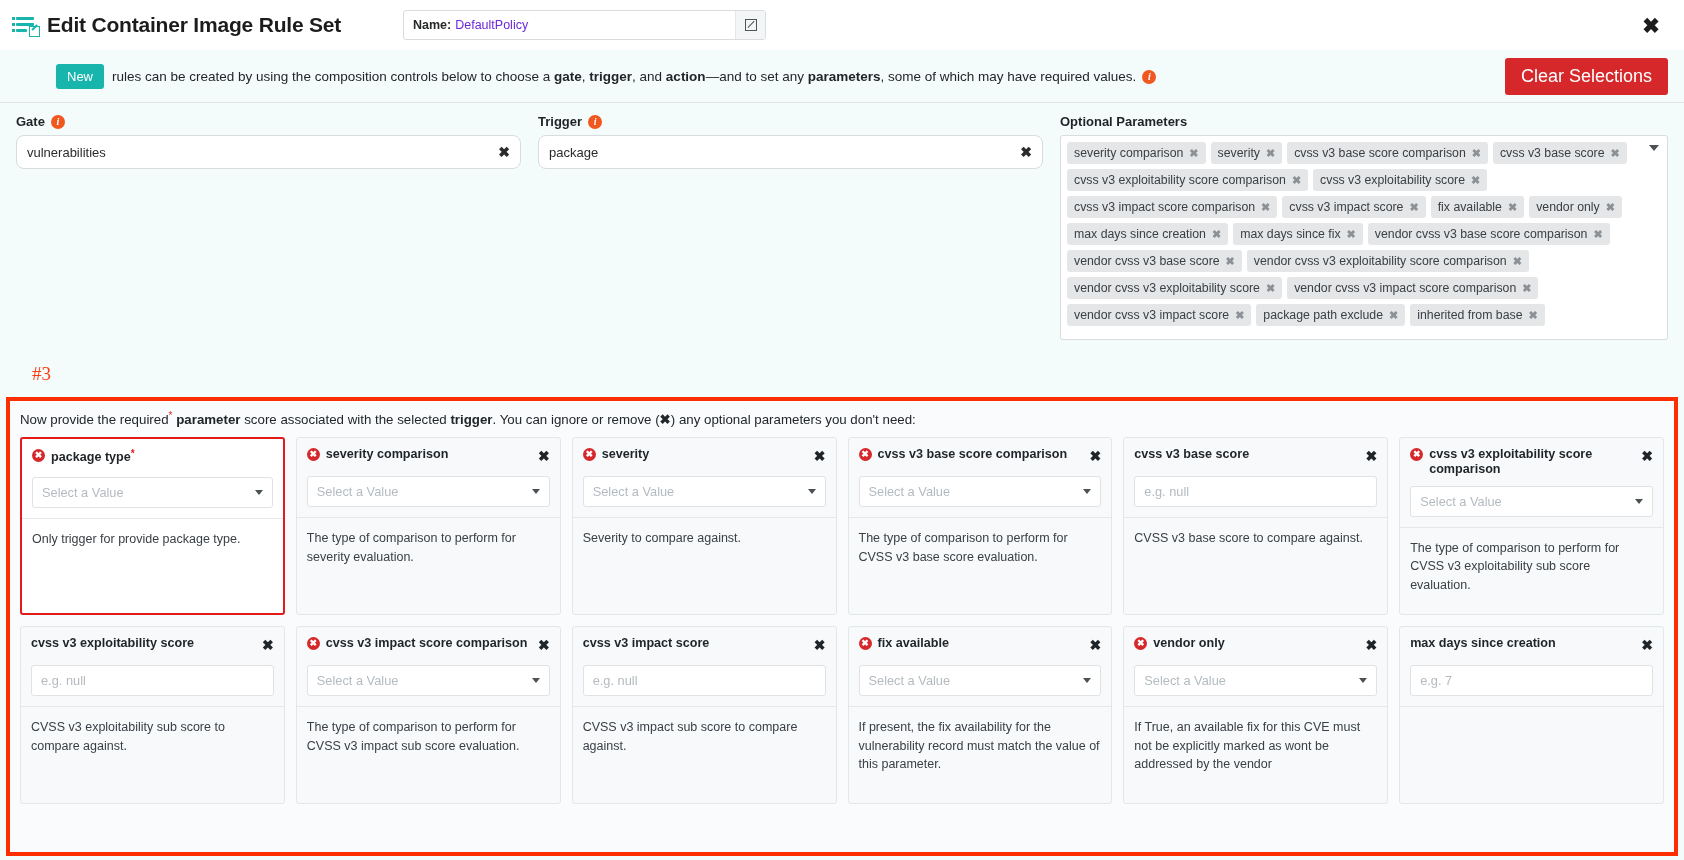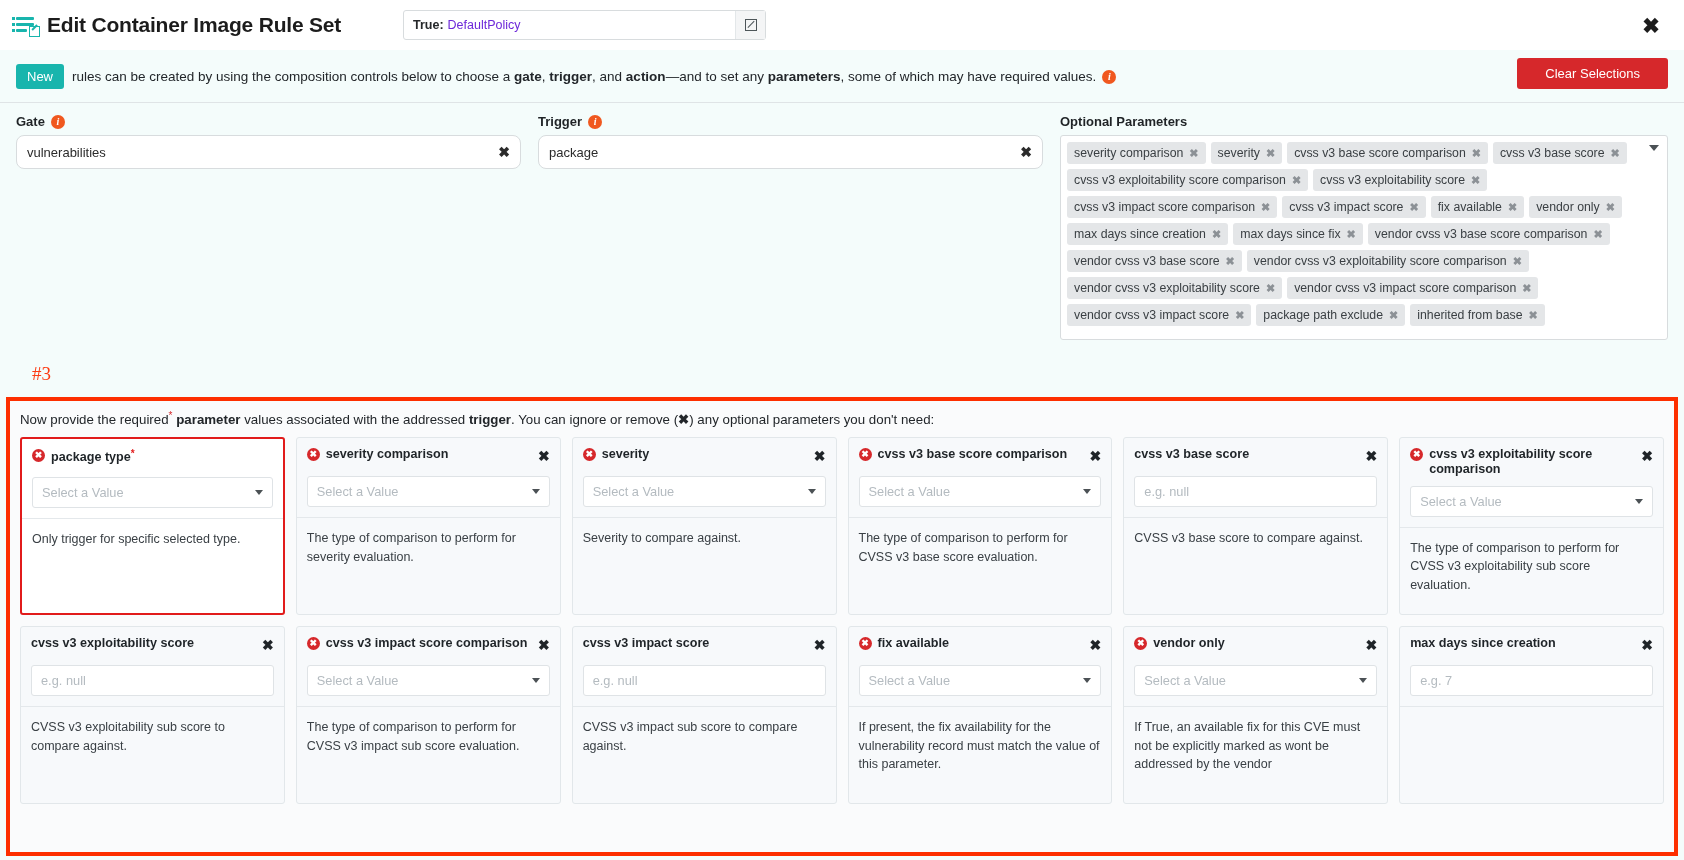--- a/index.html
+++ b/index.html
@@ -57,38 +57,38 @@
   #desc-field{ position:absolute; left:791px; top:10px; width:365px;}
 
   .close-x{
     position:absolute; right:22px; top:14px; width:22px; height:22px;
     display:flex; align-items:center; justify-content:center;
     font-size:21px; line-height:1; color:#1c1c1c; cursor:pointer; font-weight:bold;
   }
 
   
   .banner-row{
-    height:52px; display:flex; align-items:center; padding:0 16px; position:relative;
+    height:52px; display:flex; align-items:center; padding:0 16px; position:relative;margin-left:40px;
   }
   .badge-new{
     background:#18b5ad; color:#fff; font-size:13px; padding:5px 11px; border-radius:3px;
     margin-right:8px; font-weight:normal;
   }
   .banner-text{ font-size:13.5px; color:#22262a;}
   .banner-text b{ font-weight:bold;}
   .info-i{
     display:inline-block; width:14px; height:14px; border-radius:50%;
     background:#f0581f; color:#fff; font-size:10px; font-weight:bold; font-style:italic;
     text-align:center; line-height:14px; vertical-align:1px; margin-left:6px;
     font-family:"Liberation Serif", serif;
   }
   .btn-clear{
     position:absolute; right:16px; top:8px;
     background:#d6282b; color:#fff; border:none; border-radius:3px;
-    font-size:13px; padding:8px 28px; cursor:pointer; font-family:"Liberation Sans", sans-serif;
+    font-size:18px; padding:8px 16px; cursor:pointer; font-family:"Liberation Sans", sans-serif;
   }
 
   
   .compose{
     border-top:1px solid #dfe4e6;
     padding:11px 16px 0 16px;
     display:flex; gap:17px; position:relative; height:232px;
   }
   .col-gate{ width:505px;}
   .col-trigger{ width:505px;}
@@ -173,21 +173,21 @@
       <span class="dot" style="top:2px"></span>
         <span class="dot" style="top:8px"></span>
         <span class="dot" style="top:14px"></span>
       <span class="pen"></span>
     </div>
     <div class="page-title">Edit Container Image Rule Set</div>
   </div>
 
   <div class="hdr-field" id="name-field">
     <div class="txt">
-      <b>True:</b>
+      <b>Name:</b>
       <span>DefaultPolicy</span>
     </div>
     <div class="edit-btn">
       <span class="pen-sq"></span>
     </div>
   </div>
 
 
   <div class="close-x">✖</div>
 </div>
@@ -301,36 +301,36 @@
           </span>
         </div>
       <span class="caret-dn"></span>
     </div>
   </div>
 </div>
 
 <div class="ann3">#3</div>
 
 <div class="req-wrap">
-  <div class="req-intro"><span>Now provide the required</span><span class="star">*</span> <b>parameter</b><span> values associated with the addressed </span><b>trigger</b><span>. You can ignore or remove (</span><b class="xb">✖</b><span>) any optional parameters you don't need:</span></div>
+  <div class="req-intro"><span>Now provide the required</span><span class="star">*</span> <b>parameter</b><span> score associated with the selected </span><b>trigger</b><span>. You can ignore or remove (</span><b class="xb">✖</b><span>) any optional parameters you don't need:</span></div>
 
   <div class="cards" id="cards">
       <div class="card required">
         <div class="card-head">
           <div class="card-title-row">
             <span class="err-dot">✖</span>
             <span class="card-title"><span>package type</span><span class="req-star">*</span></span>
           </div>
           <div class="card-input">
             <span>Select a Value</span>
             <span class="caret"></span>
           </div>
         </div>
         <div class="card-divider"></div>
-        <div class="card-desc">Only trigger for specific selected type.</div>
+        <div class="card-desc">Only trigger for provide package type.</div>
       </div>
       <div class="card">
         <div class="card-head">
           <div class="card-title-row">
             <span class="err-dot">✖</span>
             <span class="card-title"><span>severity comparison</span></span>
             <span class="card-x">✖</span>
           </div>
           <div class="card-input">
             <span>Select a Value</span>

